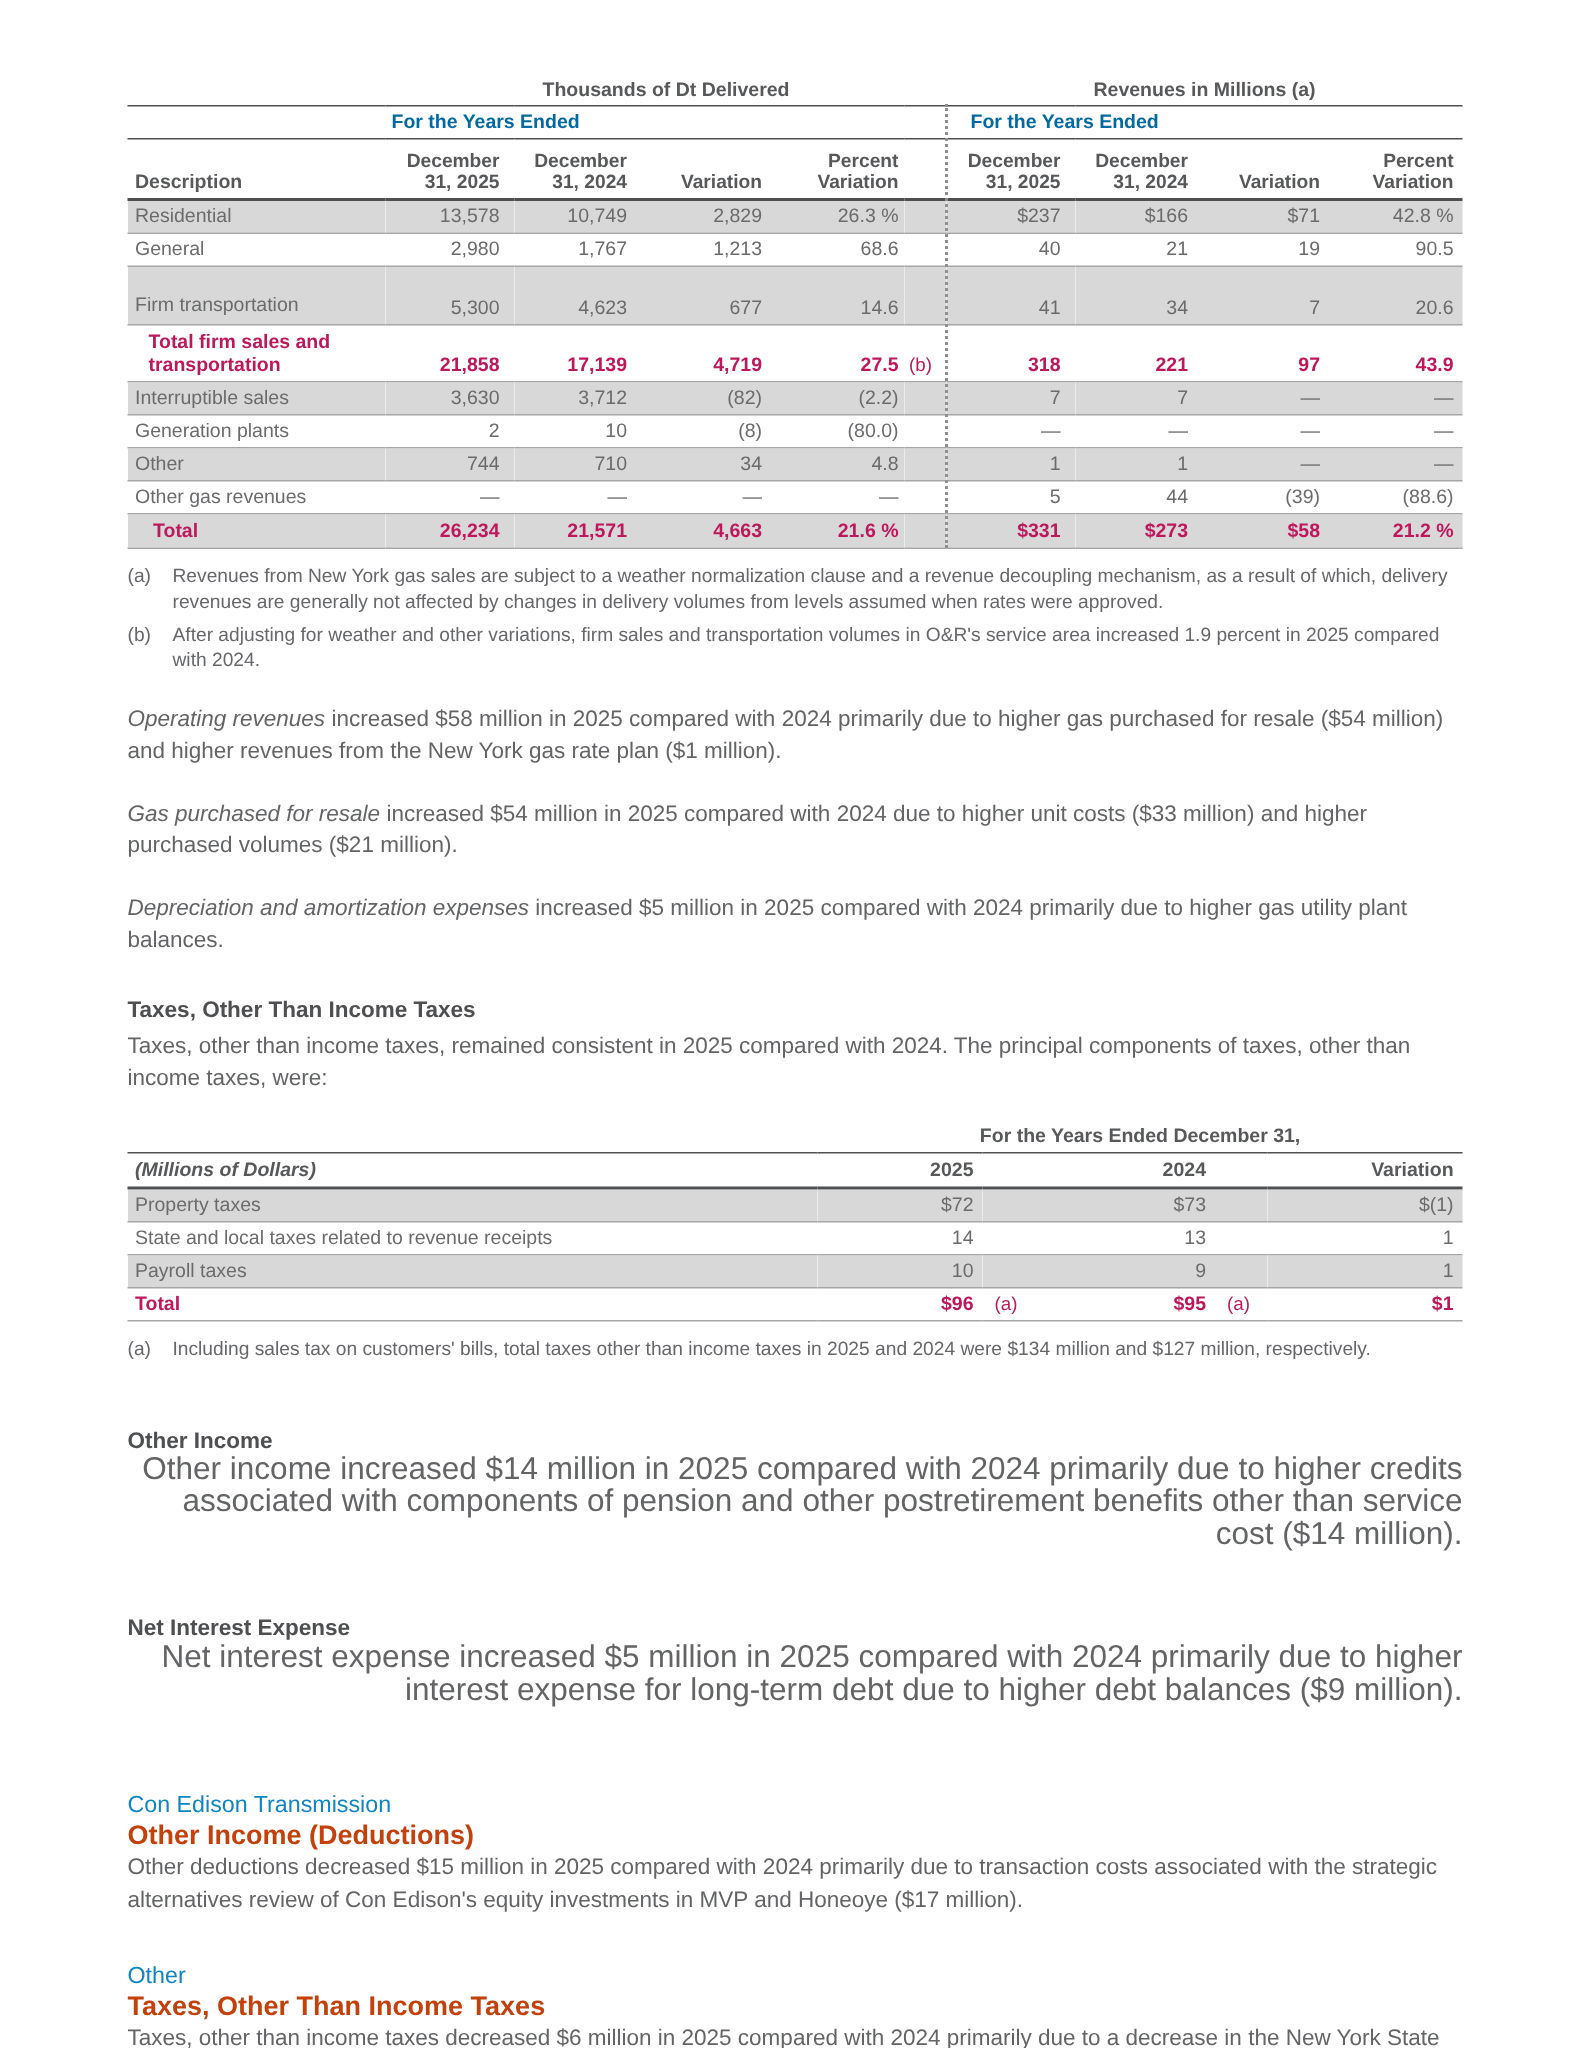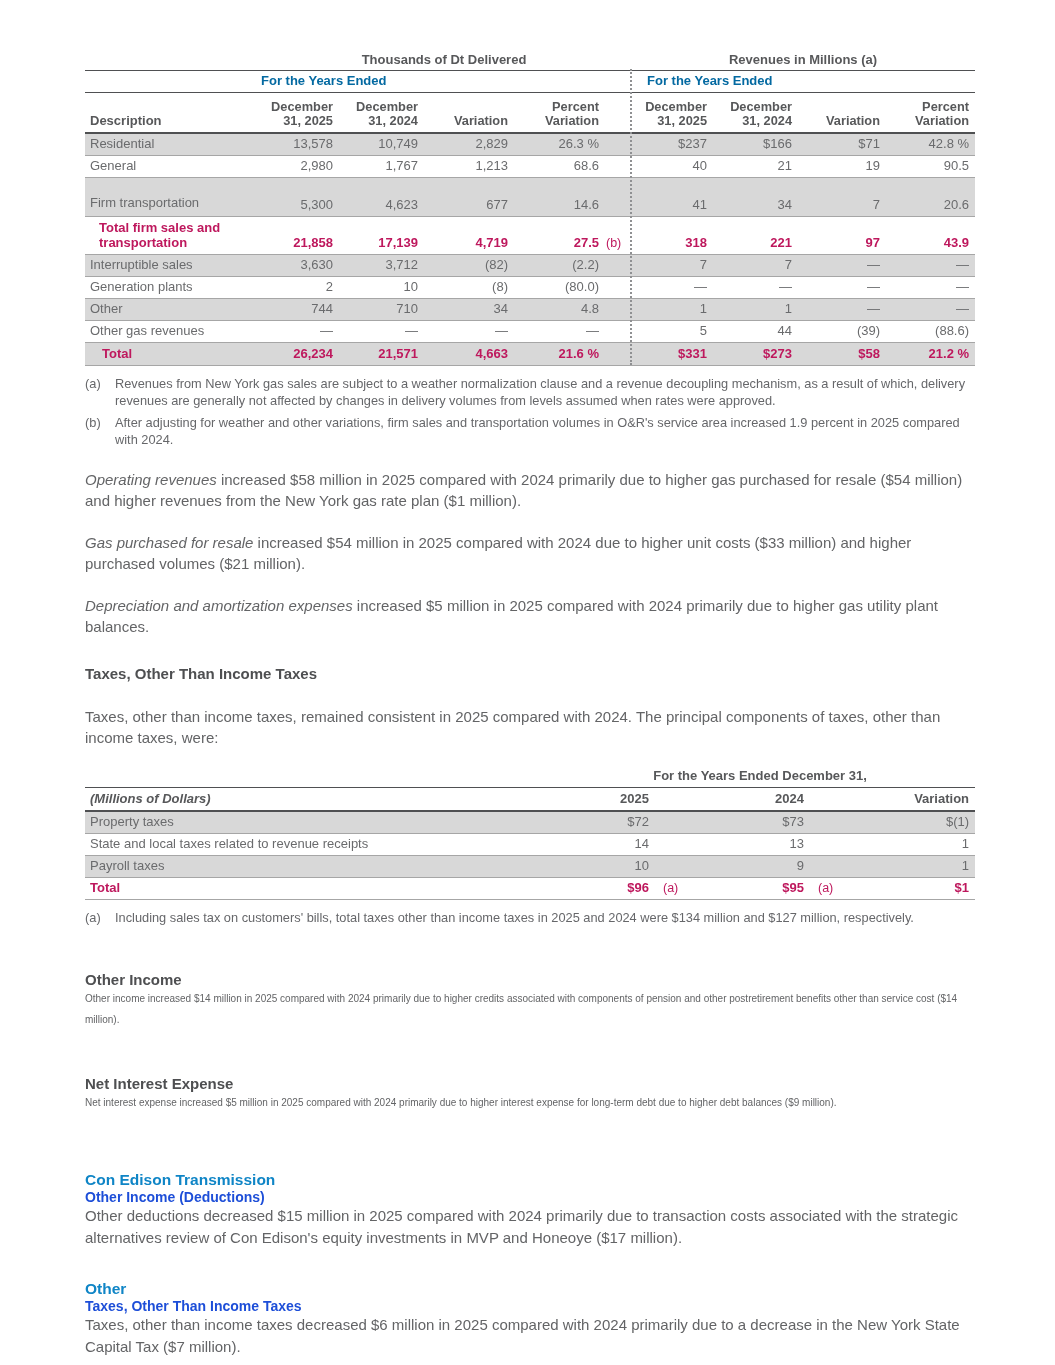--- a/index.html
+++ b/index.html
@@ -49,42 +49,42 @@
   
   .footnotes { margin-top:9px; width:890px; }
   .footnote { display:flex; font-size:12.8px; line-height:17.5px; color:#66676a; margin-bottom:4px; }
   .fn-marker { width:30px; flex:0 0 30px; }
   .fn-text { flex:1; }
 
   
   .para { margin-top:20px; font-size:15px; line-height:21.5px; color:#636466; width:890px; }
   .lead-italic { font-style:italic; }
   .sect-heading { margin-top:27px; font-size:15px; font-weight:bold; color:#4e4f51; }
-  .intro { margin-top:24px; }
+  .intro { margin-top:5px; }
   .section { margin-top:44px; width:890px; }
   .section .s-head { font-size:15px; font-weight:bold; color:#4e4f51; }
-  .section .s-text { font-size:10px; line-height:21.5px; color:#636466; }
+  .section .s-text { font-size:21px; line-height:21.5px; color:#636466;text-align:right; }
 
   
   .t2-wrap { margin-top:17px; width:890px; }
   .sp-row td { border-bottom:1.5px solid #4f5052; padding-bottom:4px; }
   .spanner { font-weight:bold; color:#57585a; text-align:center; font-size:13px; }
   .t2h-row td { border-bottom:2px solid #4f5052; }
   .t2h-row { height:24px; }
   .mod { font-weight:bold; font-style:italic; color:#57585a; text-align:left; padding-left:5px; }
   .t2-col { font-weight:bold; color:#57585a; text-align:right; padding-right:6px; }
   .t2 tbody tr { height:22px; }
   .val { text-align:right; padding-right:6px; }
   .note2 { text-align:left; padding-left:8px; font-size:12.5px; }
 
   
-  .blue-title { color:#0f85c6; font-size:15.5px; font-weight:bold; }
+  .blue-title { color:#0f85c6; font-size:15.5px; font-weight:normal; }
   .trans-section { margin-top:58px; width:890px; }
   .other-section { margin-top:32px; width:890px; }
-  .sub-head { font-size:14px; font-weight:bold; color:#1d4ed8; }
+  .sub-head { font-size:18px; font-weight:bold; color:#c2410c; }
   .sect-text { font-size:15px; line-height:21.5px; color:#636466; }
 </style>
 </head>
 <body>
 
 <div class="page">
 
   <div class="t1-wrap">
     <div class="dotted-divider"></div>
     <table>

